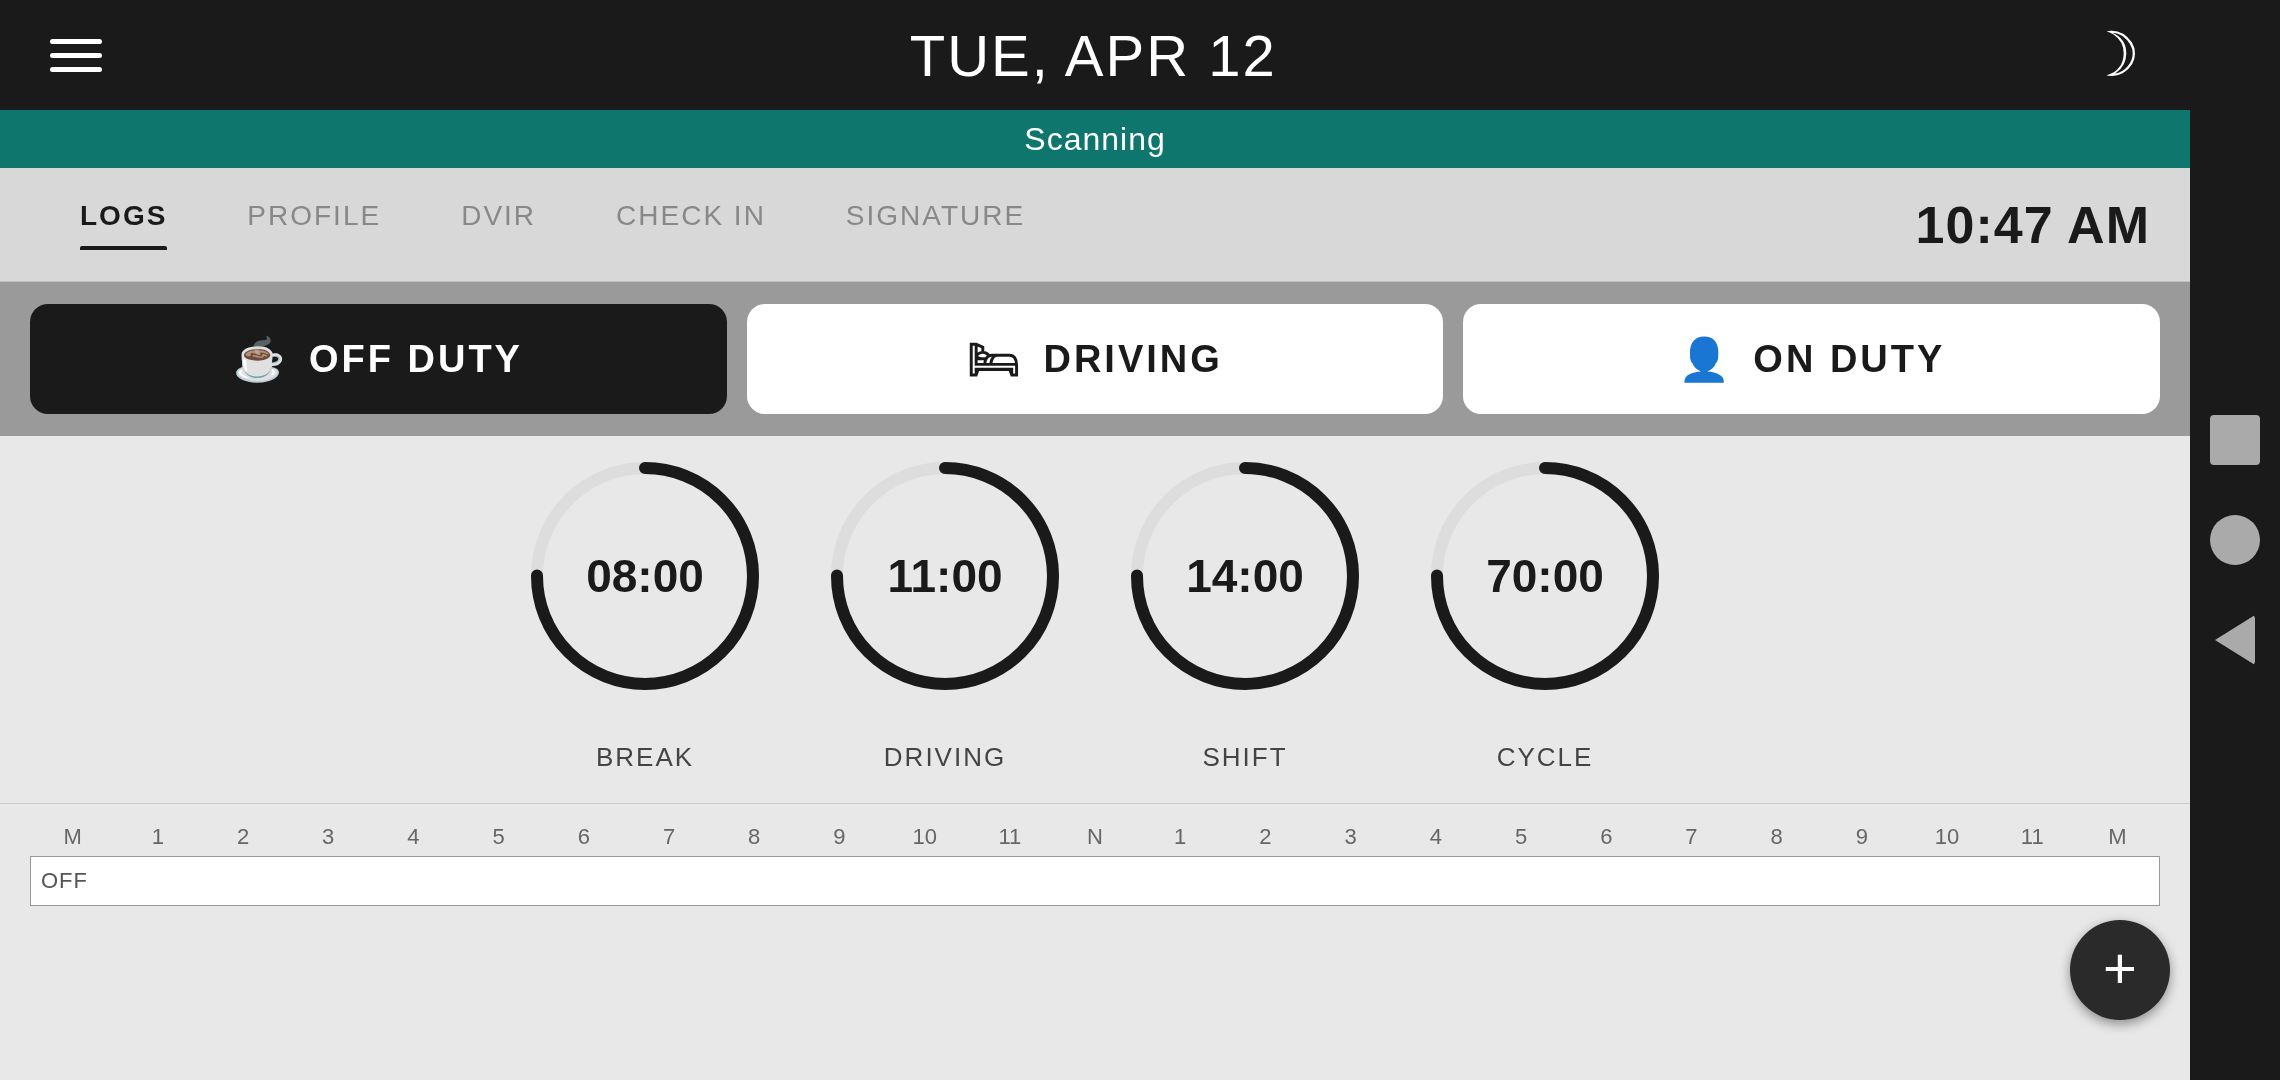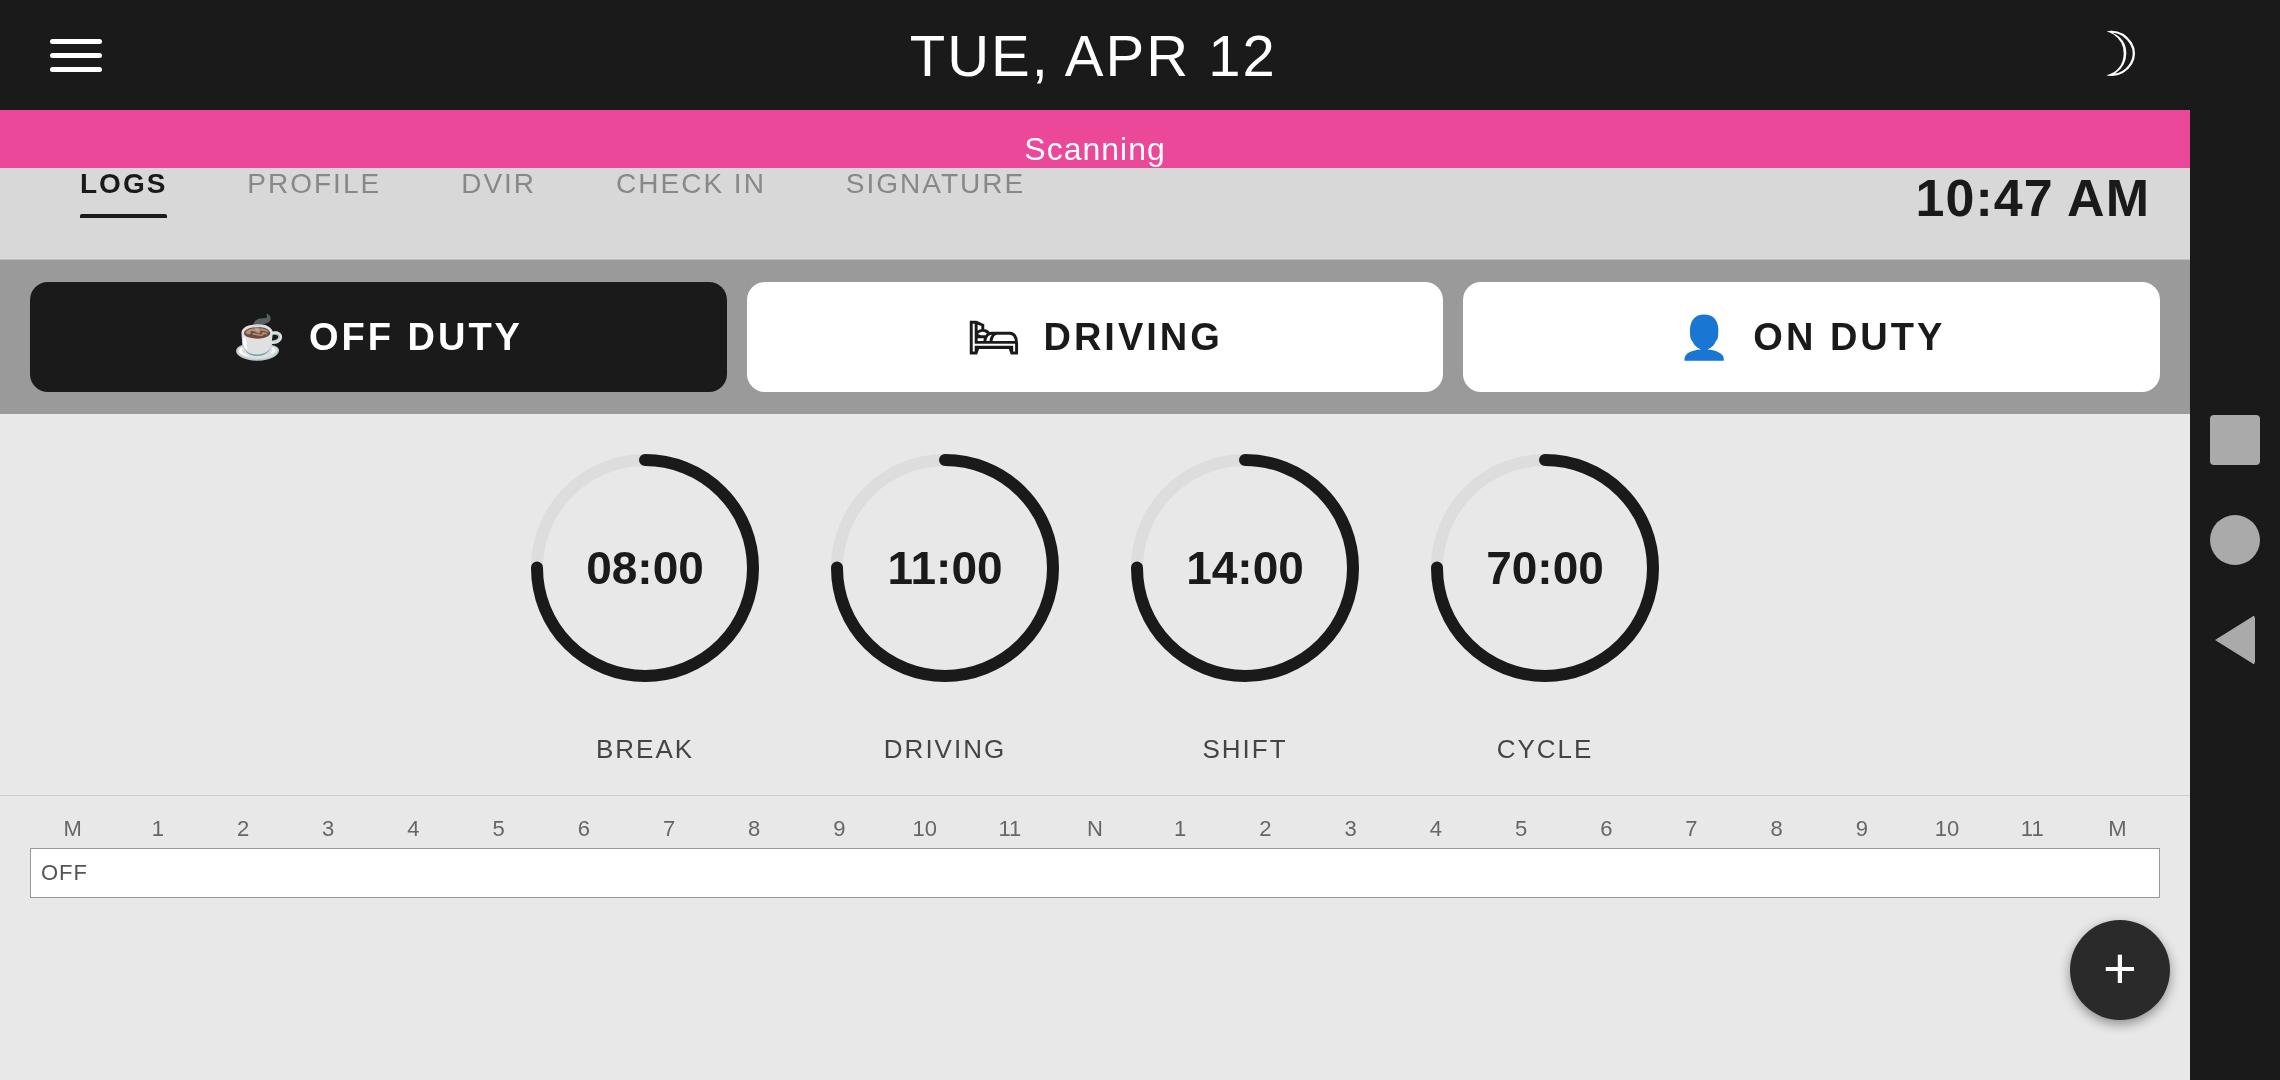--- a/index.html
+++ b/index.html
@@ -54,40 +54,40 @@
     }
 
     #moon-icon {
       color: white;
       font-size: 62px;
       line-height: 1;
     }
 
     
     #scanning-bar {
-      background: #ec4899;
+      background: #0f766e;
       height: 58px;
       display: flex;
-      align-items: flex-end;
+      align-items: center;
       justify-content: center;
     }
 
     #scanning-text {
       color: white;
       font-size: 32px;
       font-weight: 500;
       letter-spacing: 1px;
     }
 
     
     #nav-tabs {
       background: #d8d8d8;
-      height: 92px;
-      display: flex;
-      align-items: flex-start;
+      height: 114px;
+      display: flex;
+      align-items: center;
       padding: 0 40px;
       border-bottom: 1px solid #c0c0c0;
     }
 
     .tab {
       padding: 0 40px 18px 40px;
       font-size: 28px;
       font-weight: 400;
       color: #888;
       letter-spacing: 2px;
@@ -157,21 +157,21 @@
       font-size: 42px;
     }
 
     
     #timers-area {
       background: #e8e8e8;
       flex: 1;
       display: flex;
       flex-direction: column;
       align-items: center;
-      padding-top: 34px;
+      padding-top: 20px;
     }
 
     #timer-circles {
       display: flex;
       gap: 60px;
       align-items: center;
       justify-content: center;
     }
 
     .timer-item {

